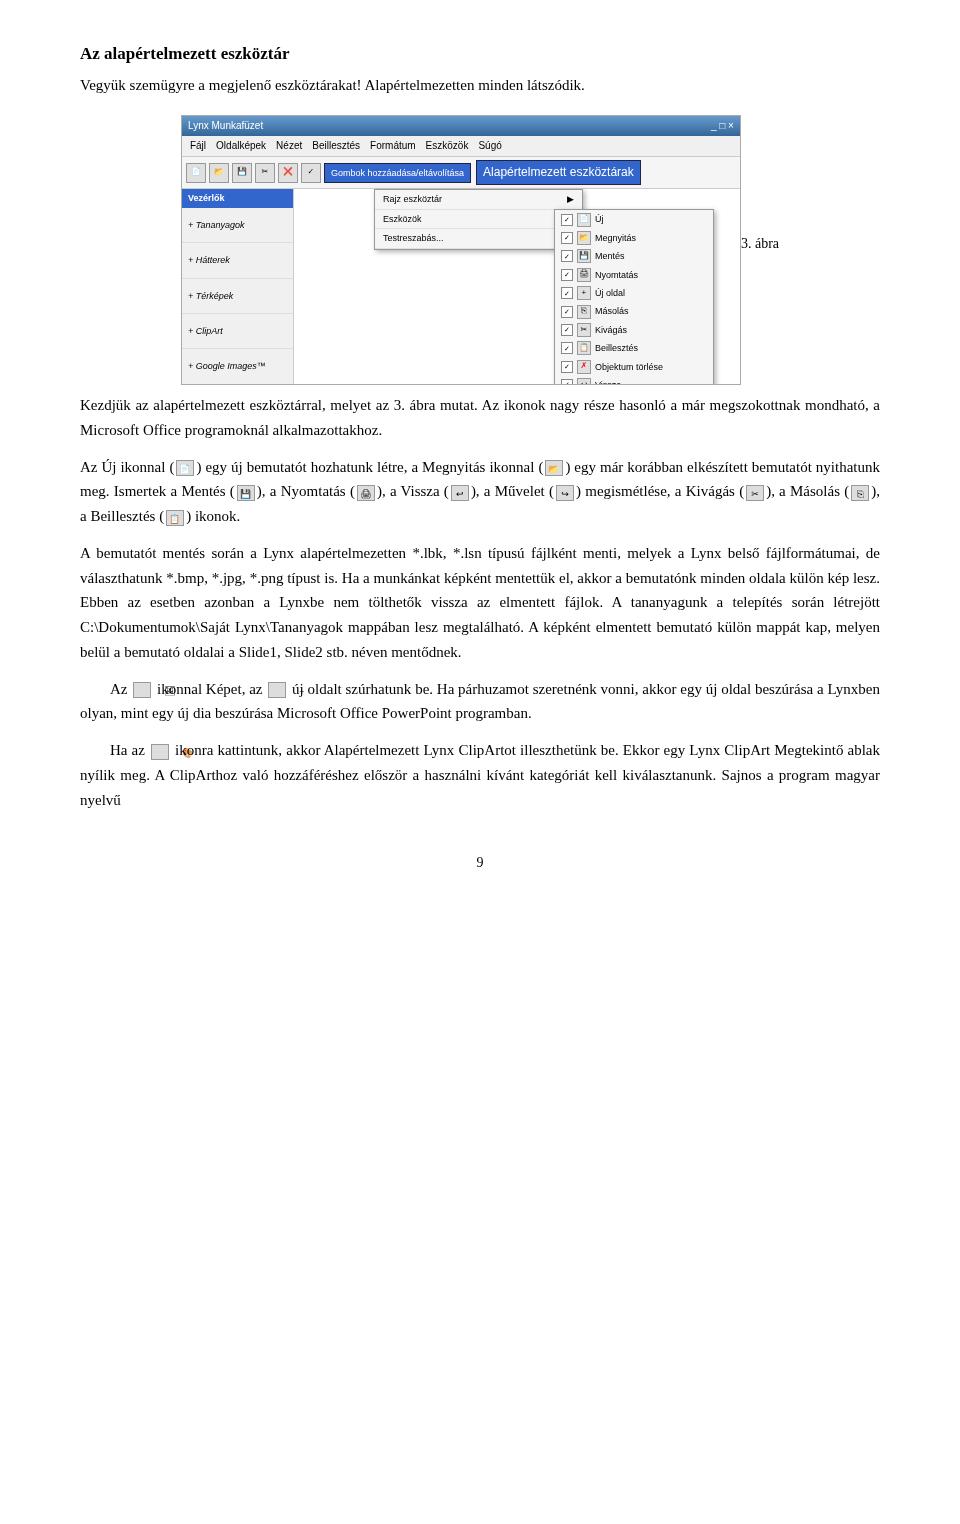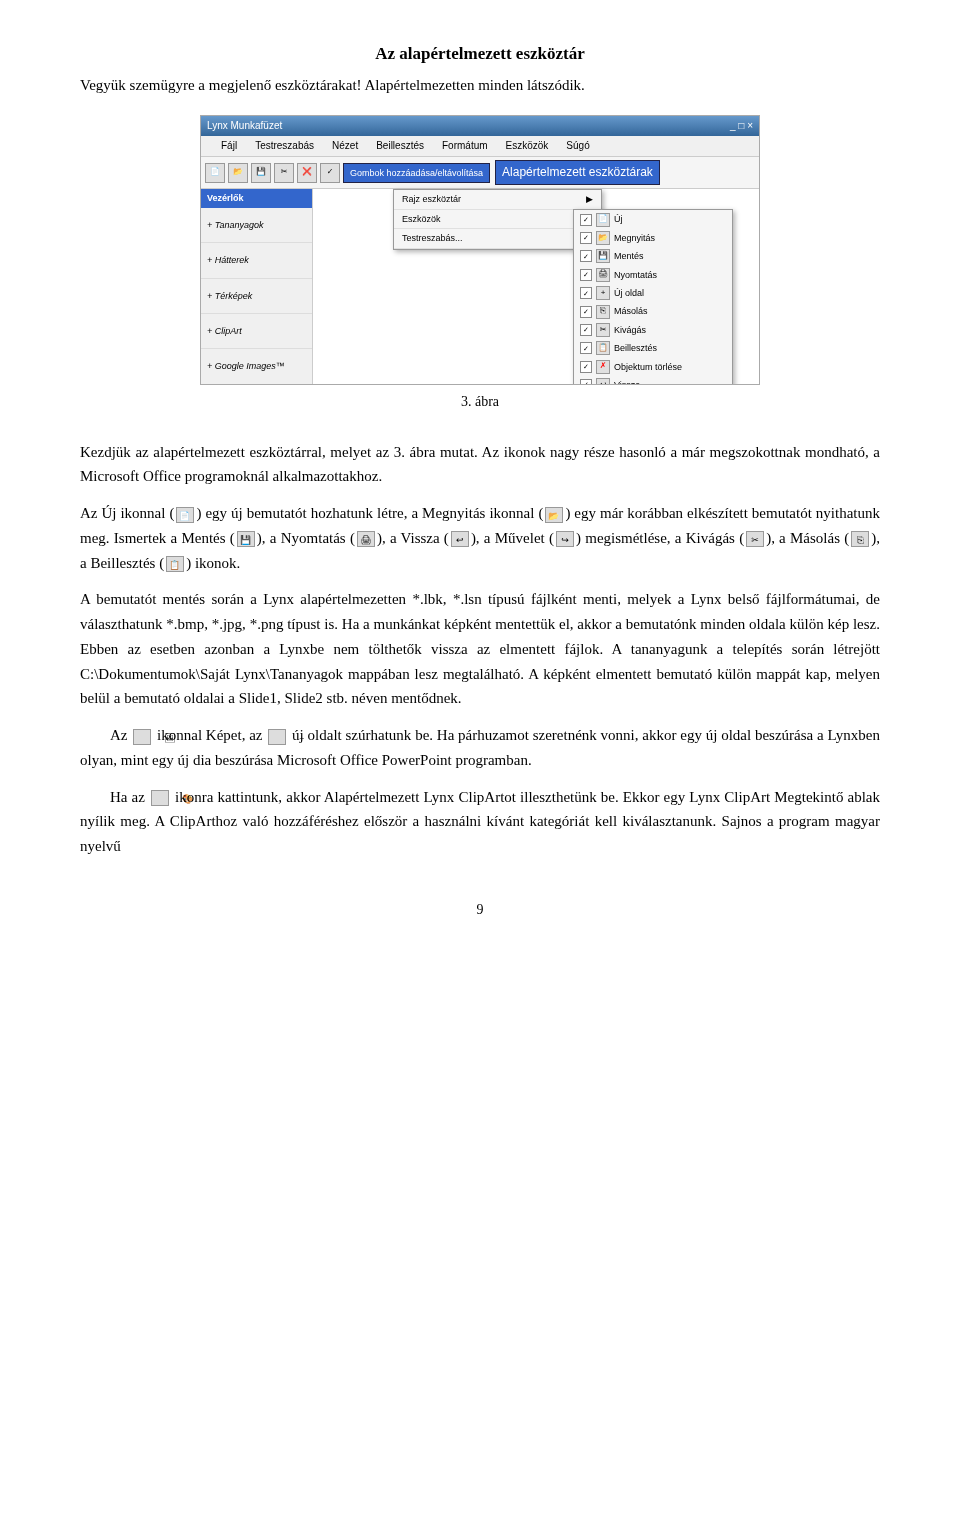--- a/index.html
+++ b/index.html
@@ -10,21 +10,20 @@
       background: #fff;
       width: 960px;
       min-height: 1524px;
       padding: 40px 80px 60px 80px;
       line-height: 1.6;
     }
     h1.page-title {
       font-size: 17px;
       font-weight: bold;
       margin-bottom: 6px;
-      text-align: center;
     }
     .subtitle {
       font-size: 15px;
       margin-bottom: 18px;
     }
     .screenshot-container {
       display: flex;
       justify-content: center;
       margin: 18px 0 8px 0;
     }
@@ -48,24 +47,24 @@
       background: linear-gradient(to bottom, #6699cc, #336699);
       color: white;
       padding: 2px 6px;
       font-size: 10px;
       display: flex;
       align-items: center;
       justify-content: space-between;
     }
     .sim-menubar {
       background: #f0f0f0;
-      padding: 2px 20px;
+      padding: 2px 8px;
       font-size: 10px;
       display: flex;
-      gap: 18px;
+      gap: 10px;
       border-bottom: 1px solid #ccc;
     }
     .sim-toolbar {
       background: #f5f5f5;
       border-bottom: 1px solid #ccc;
       padding: 3px 4px;
       display: flex;
       align-items: center;
       gap: 3px;
     }
@@ -179,32 +178,32 @@
     }
   </style>
 </head>
 <body>
 
 <h1 class="page-title">Az alapértelmezett eszköztár</h1>
 
 <p class="subtitle">Vegyük szemügyre a megjelenő eszköztárakat! Alapértelmezetten minden látszódik.</p>
 
 <div class="screenshot-container">
-  <div style="display:flex; flex-direction:column; align-items:center;">
+  <div style="display:flex; flex-direction:row; align-items:center;">
     <div class="screenshot-box">
       <div class="sim-window">
 
         <div class="sim-titlebar">
           <span>Lynx Munkafüzet</span>
           <span>_ □ ×</span>
         </div>
 
         <div class="sim-menubar">
           <span>Fájl</span>
-          <span>Testreszabás</span>
+          <span>Oldalképek</span>
           <span>Nézet</span>
           <span>Beillesztés</span>
           <span>Formátum</span>
           <span>Eszközök</span>
           <span>Súgó</span>
         </div>
 
         <div class="sim-toolbar">
           <div class="sim-toolbar-btn">📄</div>
           <div class="sim-toolbar-btn">📂</div>

